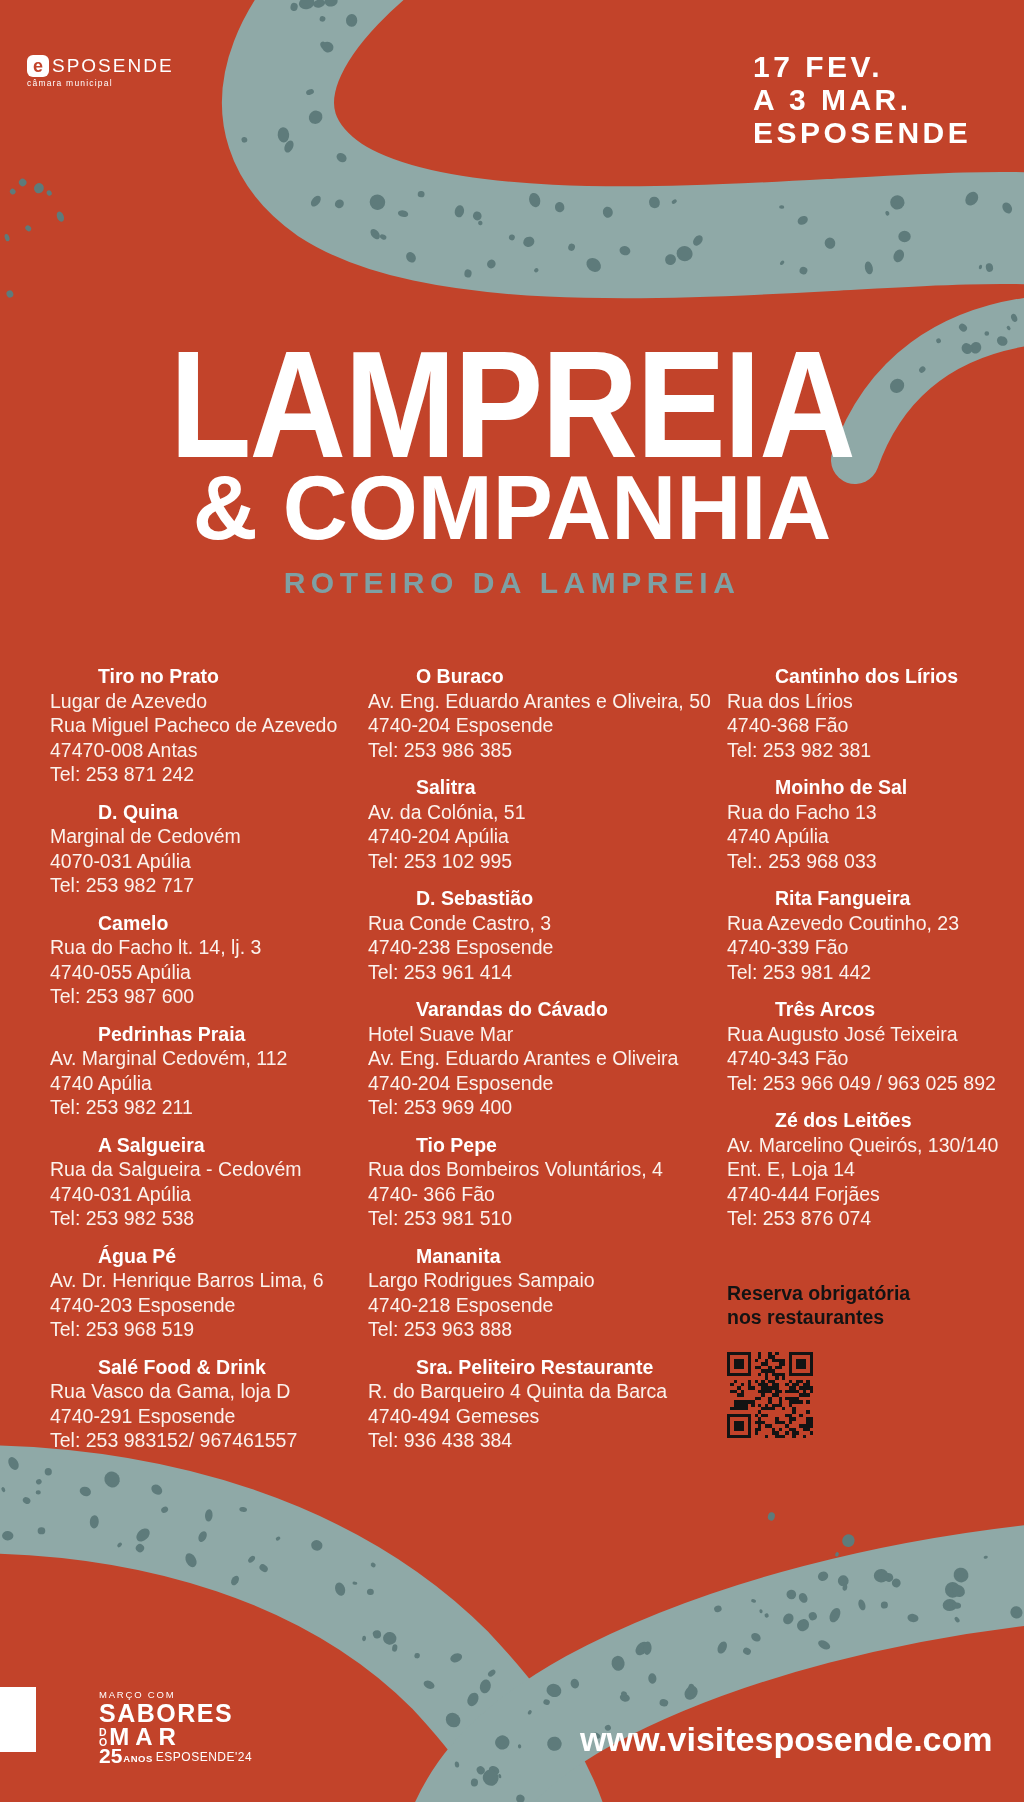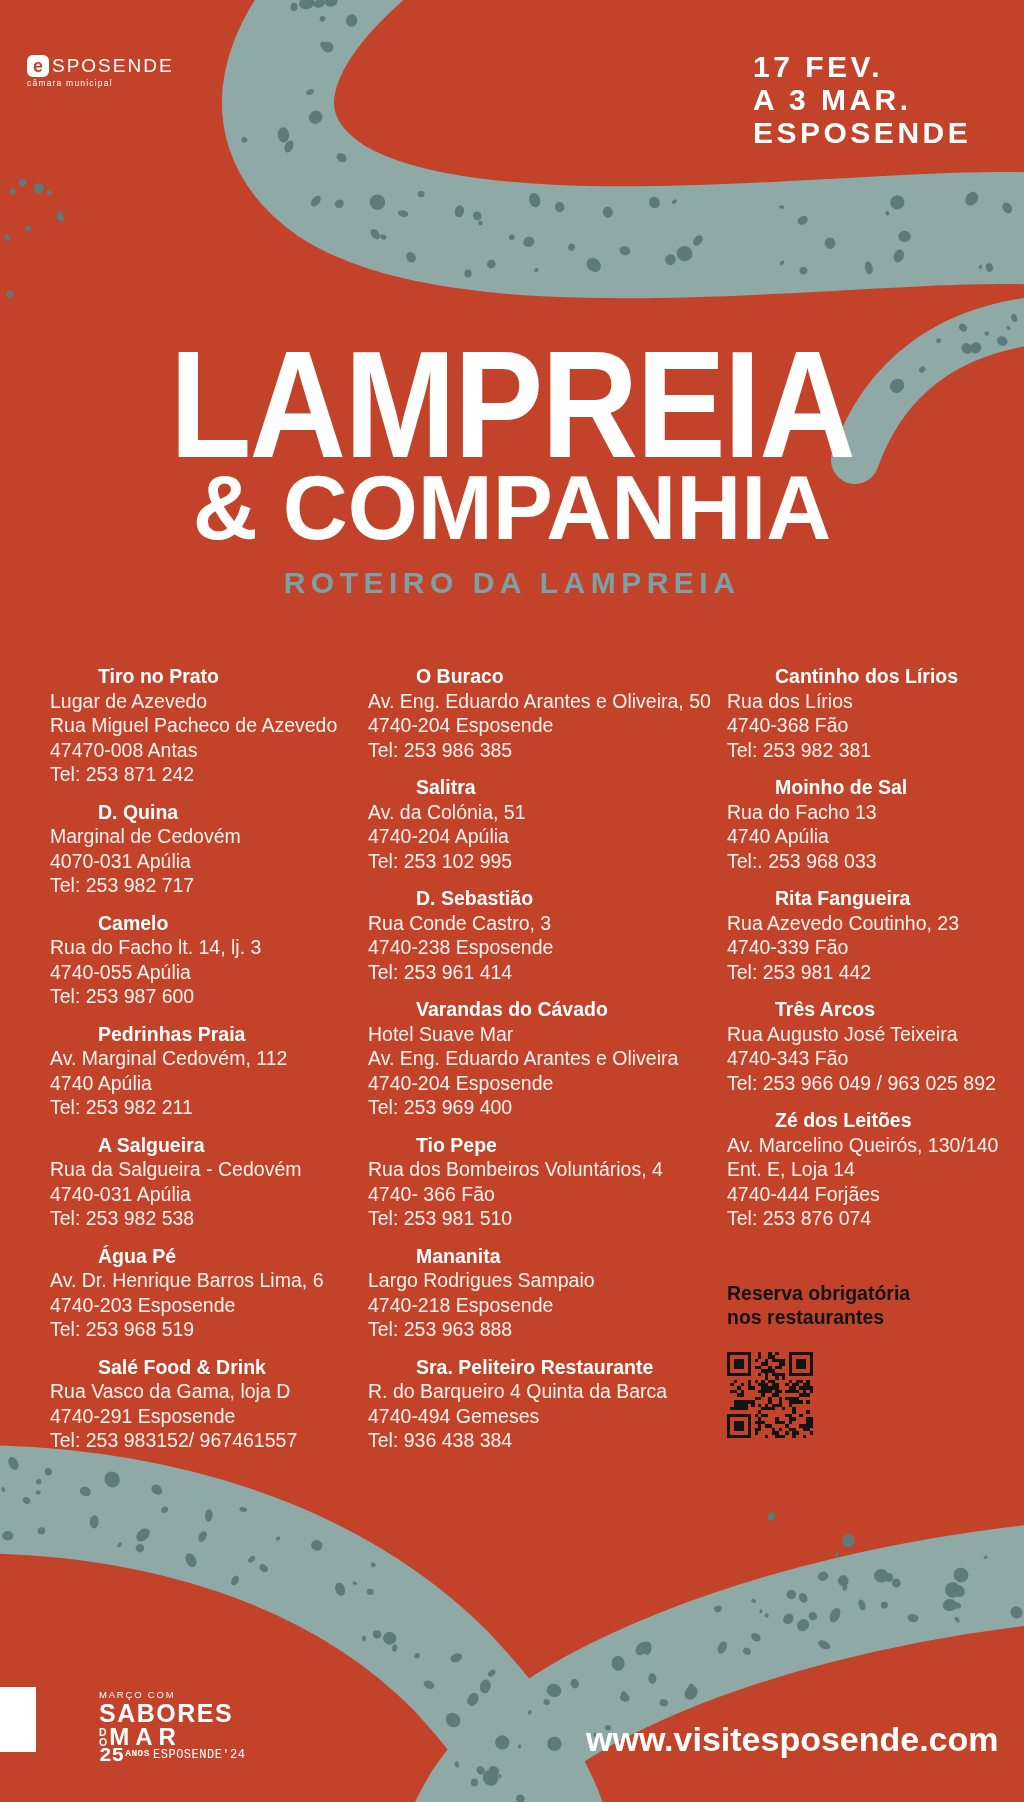--- a/index.html
+++ b/index.html
@@ -44,26 +44,26 @@
 
   
   .badge{left:0;top:1687px;display:flex;color:var(--ink);gap:41px;}
   .badge-bar{width:36px;height:65px;background:#fff;}
   .badge-text{margin-left:22px;padding-top:2px;}
   .b-marco{font-size:9.5px;letter-spacing:1.8px;margin-bottom:2px;}
   .b-sabores{font-size:25px;font-weight:bold;letter-spacing:1.5px;line-height:23px;}
   .b-domar{display:flex;align-items:center;margin-top:1px;}
   .b-do{display:flex;flex-direction:column;font-size:10.5px;font-weight:bold;line-height:10px;margin-right:2px;}
   .b-mar{font-size:24px;font-weight:bold;letter-spacing:6px;line-height:21px;}
-  .b-anosrow{display:flex;align-items:flex-start;margin-top:1px;font-family:Liberation Mono, monospace;}
+  .b-anosrow{display:flex;align-items:flex-end;margin-top:1px;}
   .b-25{font-size:21px;font-weight:bold;line-height:16px;}
   .b-anos{font-size:9.5px;font-weight:bold;letter-spacing:.5px;margin-left:1px;}
   .b-rest{font-size:12px;letter-spacing:.5px;margin-left:3px;}
   .site{left:580px;top:1720px;width:395px;text-align:right;color:var(--ink);
-    font-size:34px;font-weight:bold;margin-left:6px;}
+    font-size:34px;font-weight:bold;}
 </style>
 </head>
 <body>
 
 <div class="poster">
 
   <svg class="deco" width="1024" height="1802" viewBox="0 0 1024 1802">
     <path id="lampTop" d="M 430,-90 C 280,10 230,120 330,190 C 430,255 650,245 830,235 C 920,230 990,225 1070,230" fill="none" stroke="var(--teal)" stroke-width="112" stroke-linecap="round"></path>
     <path id="lampTail" d="M 1040,320 C 950,330 885,375 855,460" fill="none" stroke="var(--teal)" stroke-width="48" stroke-linecap="round"></path>
     <path id="lampBL" d="M -80,1500 C 160,1490 340,1560 450,1670 C 520,1745 550,1800 560,1850" fill="none" stroke="var(--teal)" stroke-width="108" stroke-linecap="round"></path>

